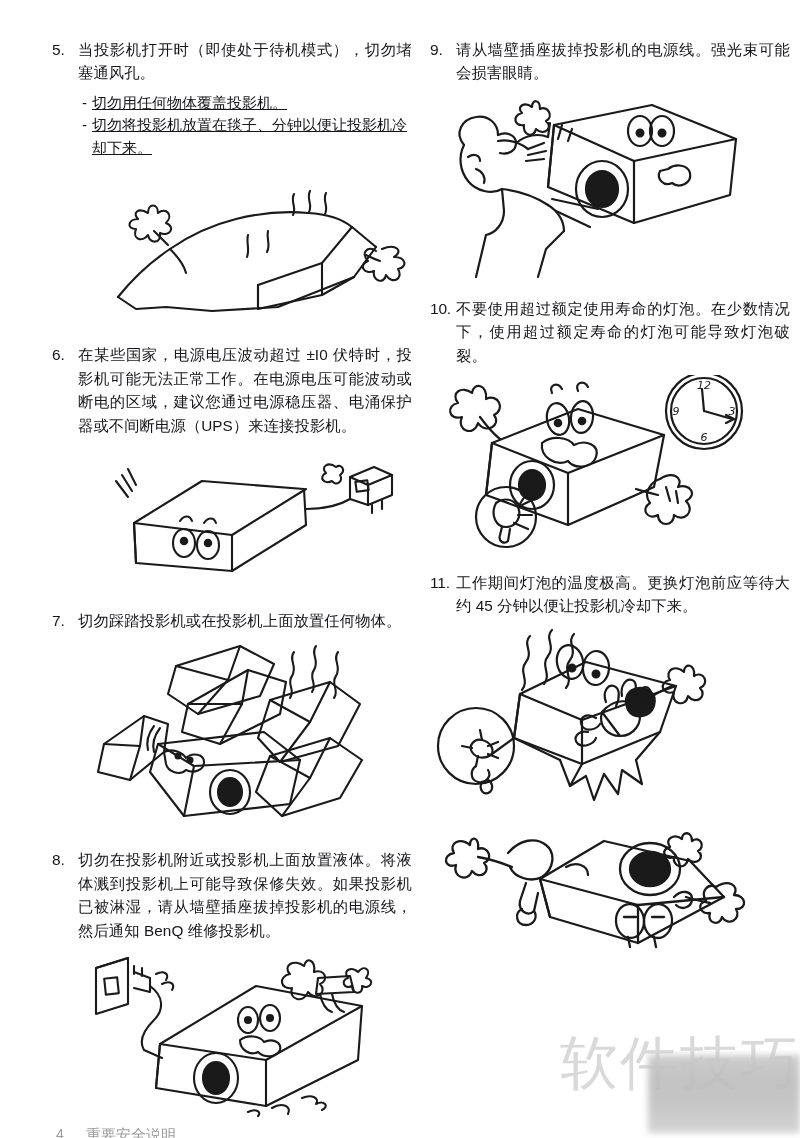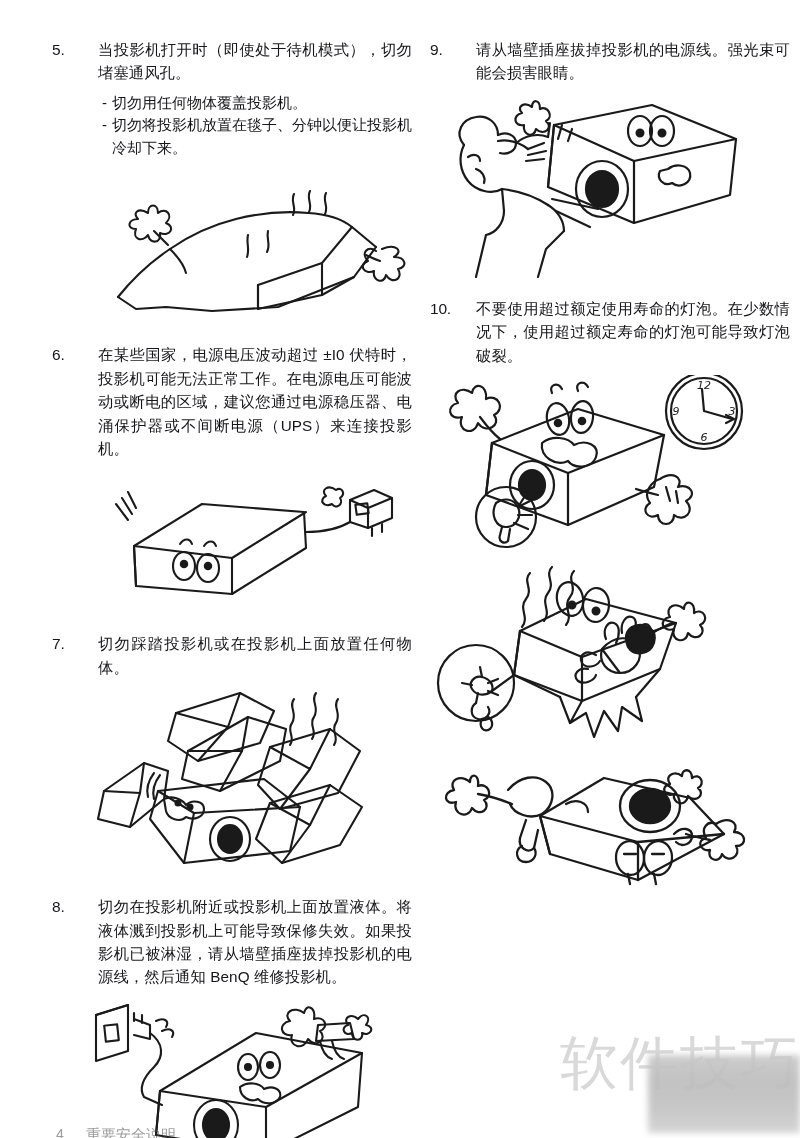--- a/index.html
+++ b/index.html
@@ -22,37 +22,37 @@
   }
   .col{width:360px;}
 
   .item{display:flex;align-items:flex-start;}
   .num{
     width:26px;flex:0 0 26px;
     font-size:15.5px;line-height:23px;
     text-align:left;
     letter-spacing:-0.2px;
   }
-  .body{flex:1;margin-left:20px;}
+  .body{flex:1;}
   .txt{
     font-size:15.3px;
     line-height:23.4px;
     letter-spacing:0.1px;
     text-align:justify;
     text-justify:inter-character;
   }
   .sub{
     margin-top:7px;
     font-size:15.0px;
     line-height:22.5px;
     padding-left:4px;
   }
   .sub div{display:flex;}
   .sub .dash{flex:0 0 10px;}
-  .sub .st{flex:1;}
+  .sub .st{flex:1;text-decoration:underline;}
 
   .art{position:relative;width:100%;font-style:italic;}
   .art svg{display:block;}
 
   .wm{
     position:absolute;
     left:560px;top:1032px;
     font-size:58px;
     line-height:62px;
     color:#d9d9d9;
@@ -326,20 +326,26 @@
             <text x="232" y="40" font-size="11" text-anchor="middle" fill="#1a1a1a" stroke="none" font-family="DejaVu Sans, sans-serif">9</text>
             <circle cx="62" cy="142" r="30"></circle>
             <path d="M52 128 C 60 122 70 124 74 132 C 78 142 72 152 62 152 C 52 152 46 140 52 128 Z"></path>
             <path d="M74 132 L 86 126 M 74 140 L 88 140 M 70 148 L 84 154"></path>
             <path d="M58 152 L 56 160 C 54 166 60 170 64 166 L 66 154"></path>
             <path d="M88 110 L 74 132"></path>
           </g>
         </svg>
       </div>
 
+      <div class="item" style="margin-top:16px">
+        <div class="num">11.</div>
+        <div class="body">
+          <div class="txt">工作期间灯泡的温度极高。更换灯泡前应等待大约 45 分钟以便让投影机冷却下来。</div>
+        </div>
+      </div>
 
       <div class="art">
         <svg viewBox="0 0 340 185" width="340" height="185" style="margin-left:6px;margin-top:10px">
           <g fill="none" stroke="#1a1a1a" stroke-width="2.2" stroke-linecap="round" stroke-linejoin="round">
             <path d="M84 66 L 150 34 L 240 58 L 224 104 L 146 136 L 78 110 Z"></path>
             <path d="M84 66 L 146 92 L 240 58"></path>
             <path d="M146 92 L 146 136"></path>
             <path d="M78 110 L 84 66"></path>
             <path d="M146 136 L 134 158 L 150 148 L 158 172 L 168 146 L 182 166 L 186 142 L 206 156 L 200 132"></path>
             <path d="M200 132 L 224 104"></path>

